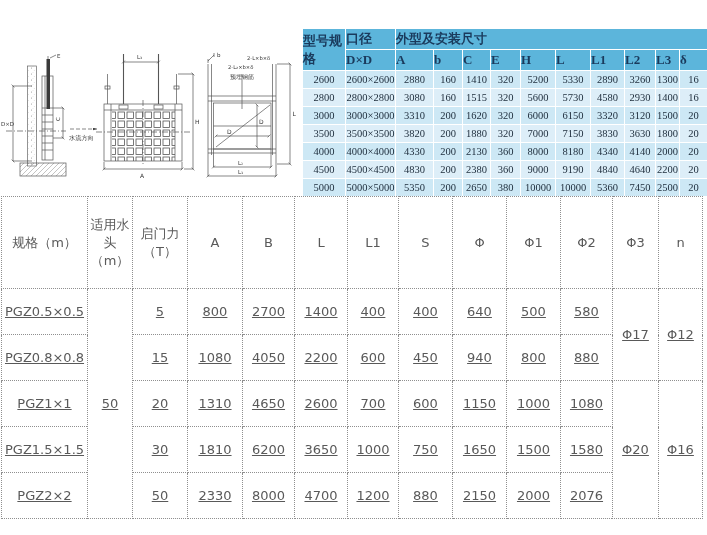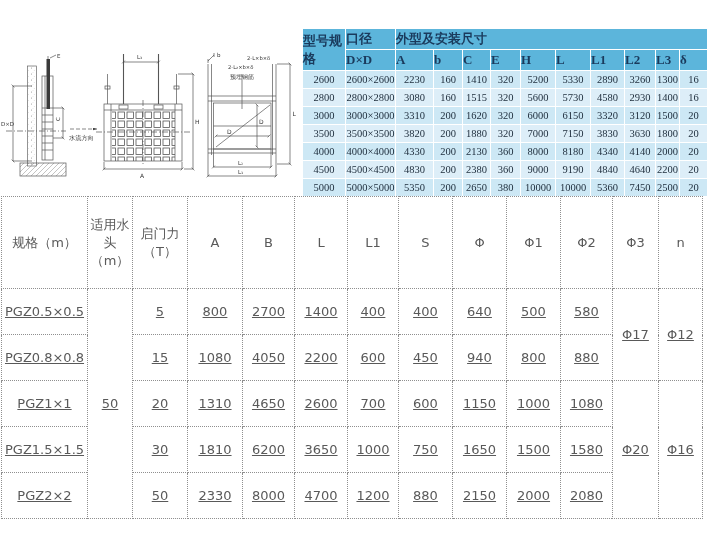--- a/index.html
+++ b/index.html
@@ -187,21 +187,21 @@
           <th>L1</th>
           <th>L2</th>
           <th>L3</th>
           <th>δ</th>
         </tr>
     </thead>
     <tbody id="spec-body">
         <tr class="ra">
           <td>2600</td>
           <td>2600×2600</td>
-          <td>2230</td>
+          <td>2880</td>
           <td>160</td>
           <td>1410</td>
           <td>320</td>
           <td>5200</td>
           <td>5330</td>
           <td>2890</td>
           <td>3260</td>
           <td>1300</td>
           <td>16</td>
         </tr>
@@ -382,18 +382,18 @@
         <tr>
           <td>PGZ2×2</td>
           <td>50</td>
           <td>2330</td>
           <td>8000</td>
           <td>4700</td>
           <td>1200</td>
           <td>880</td>
           <td>2150</td>
           <td>2000</td>
-          <td>2080</td>
+          <td>2076</td>
         </tr>
       </tbody>
   </table>
 
 </div>
 
 </body></html>

